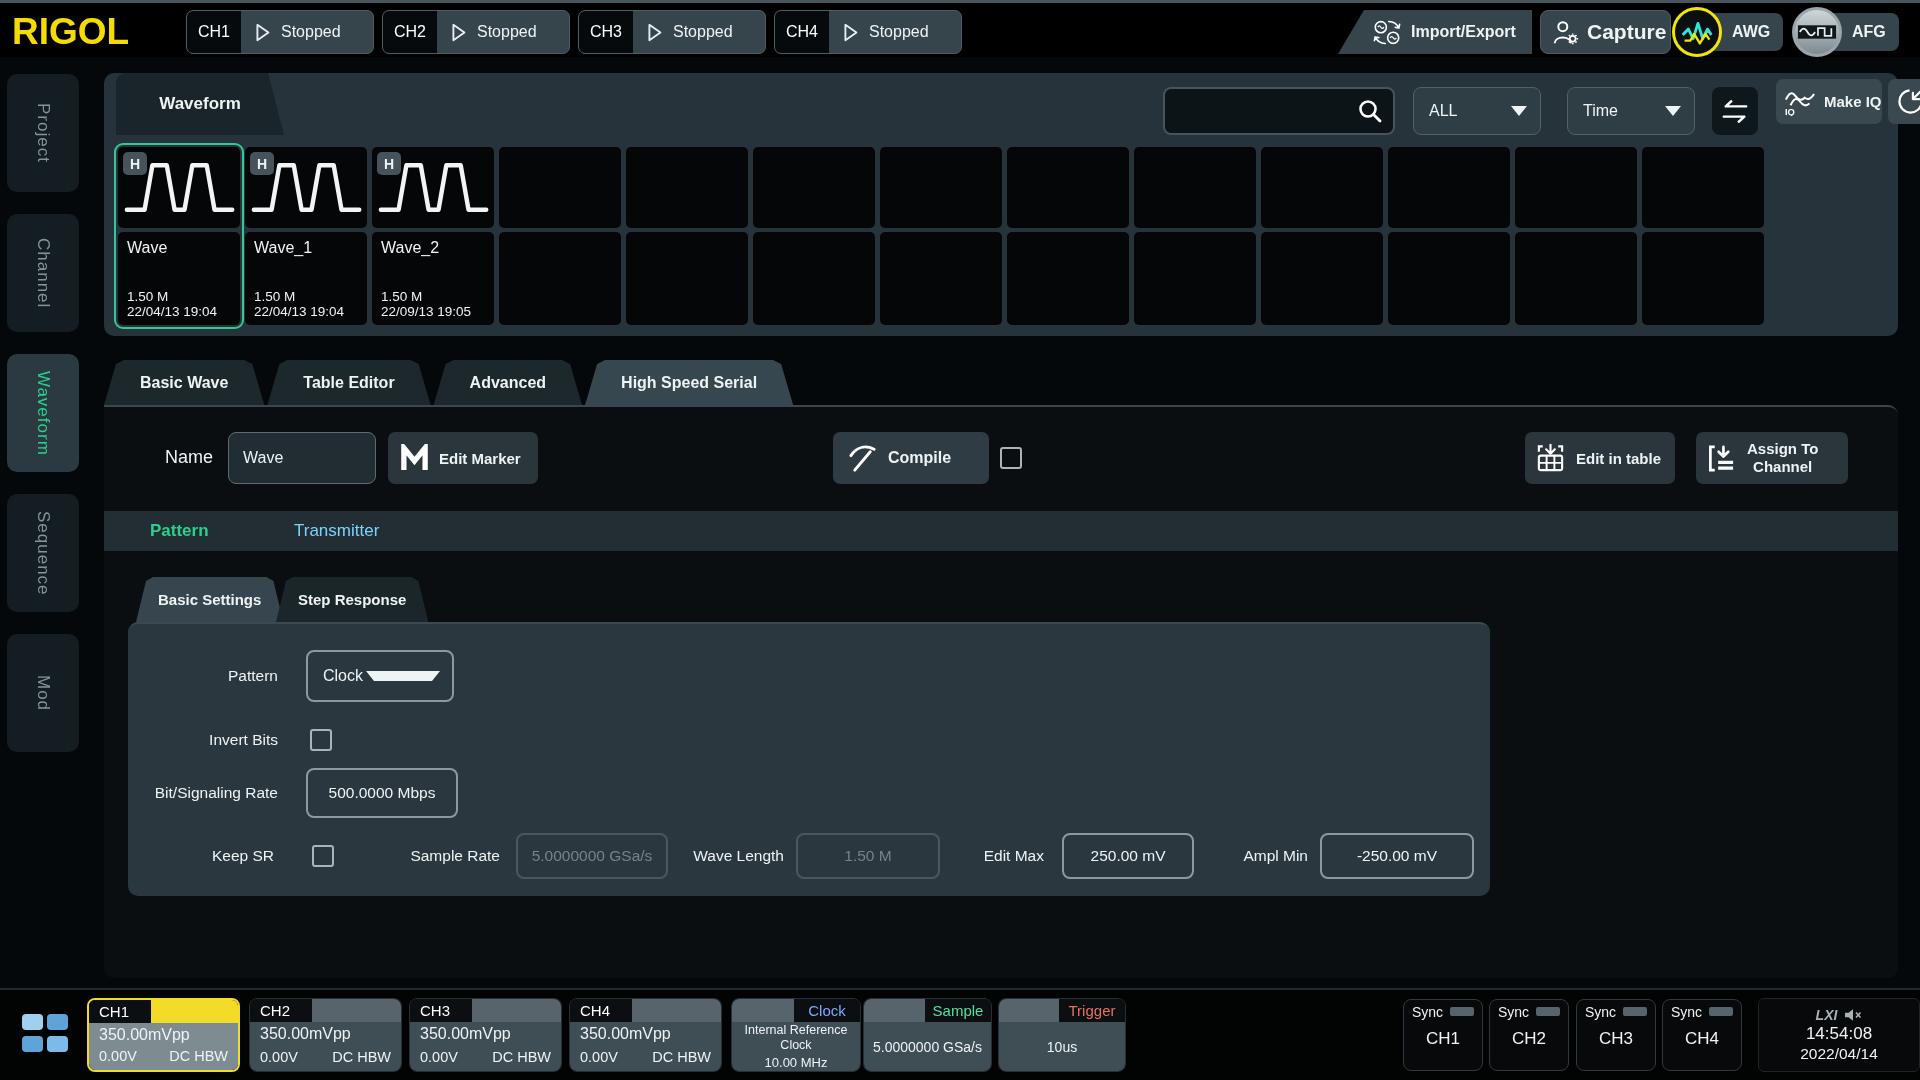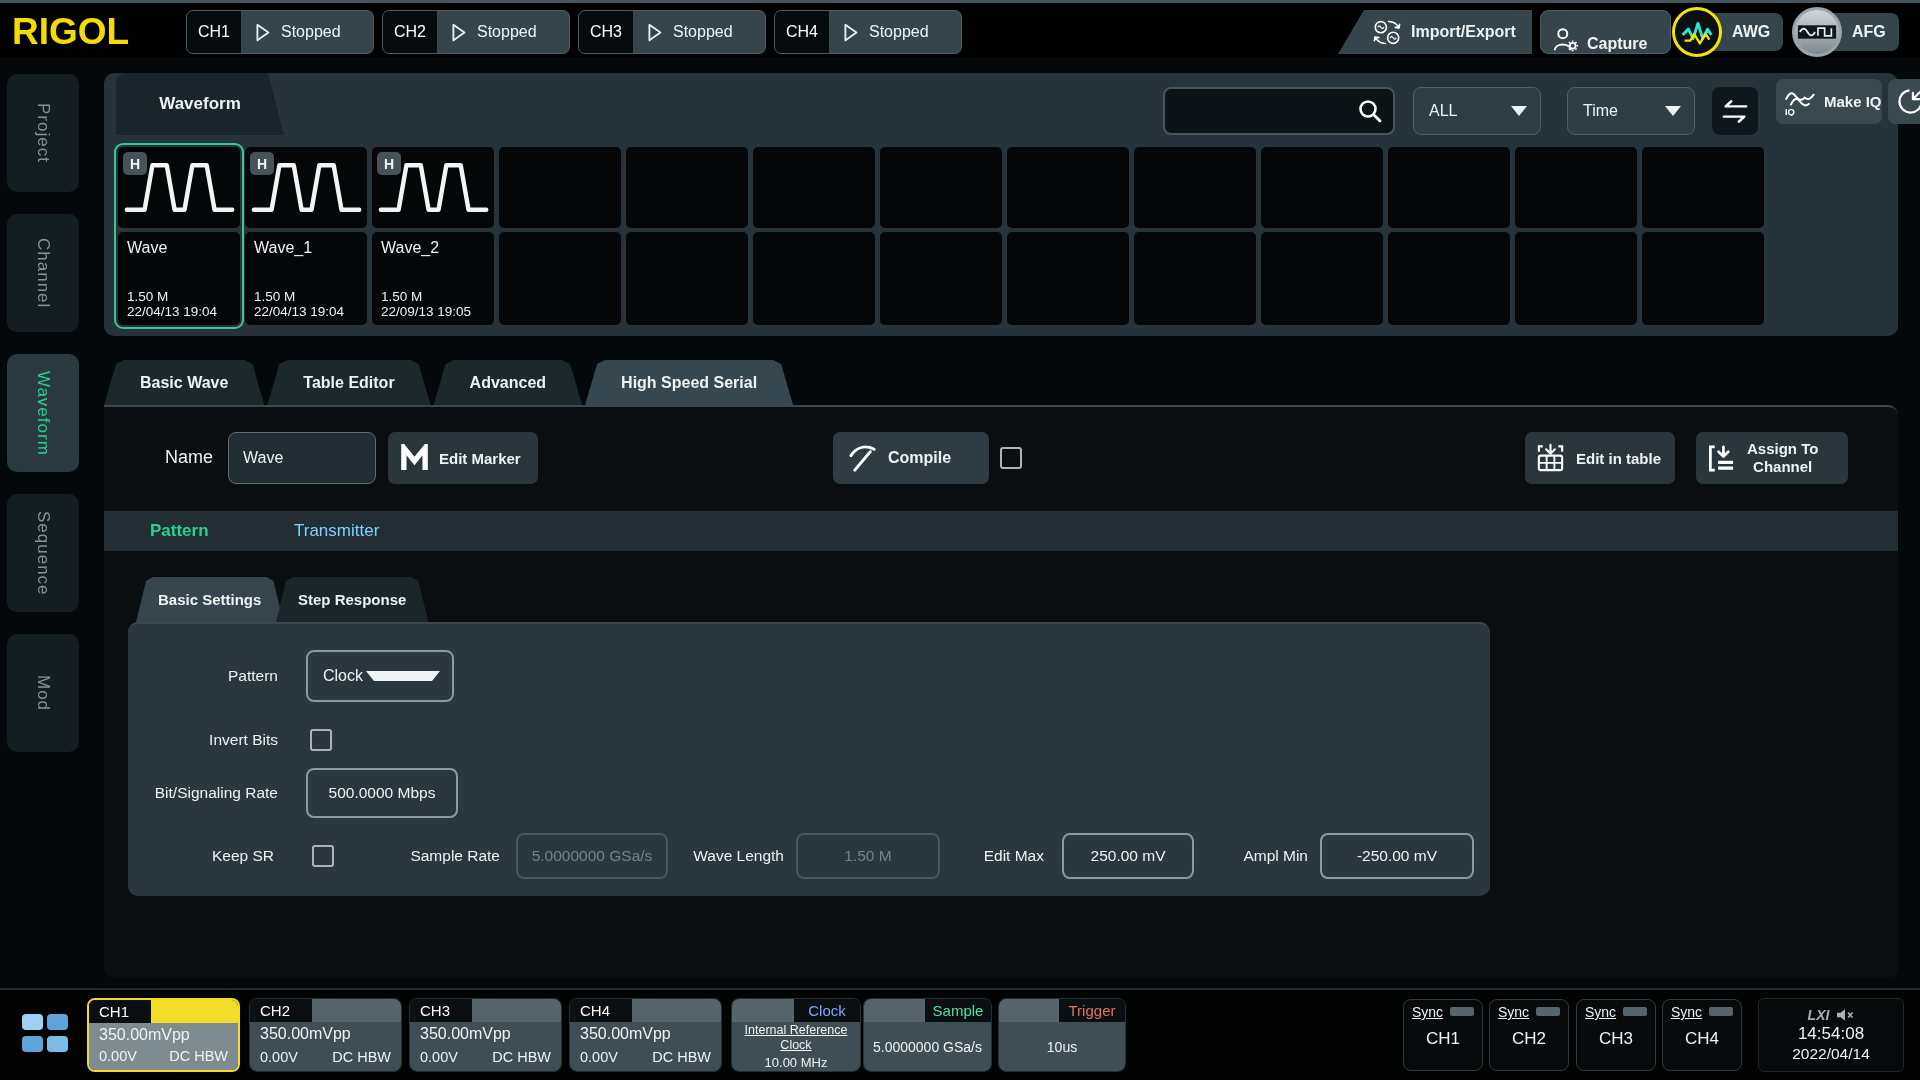--- a/index.html
+++ b/index.html
@@ -12,21 +12,21 @@
   svg { display:block; }
   .ic { flex:none; }
 
   
   .topbar { position:absolute; left:0; top:0; width:1920px; height:57px; background:#000; border-top:3px solid #49555c;padding-left:6px; }
   .brand { position:absolute; left:12px; top:8px; font-size:37px; font-weight:900; letter-spacing:0px; color:#f5dc00; }
   .tb-ch { position:absolute; top:7px; height:44px; width:188px; background:#36454c; border:1px solid #4e5c63; border-radius:7px; display:flex; overflow:hidden; }
   .tb-ch-name { width:54px; background:#070a0c; color:#fff; font-size:16px; display:flex; align-items:center; justify-content:center; }
   .tb-ch-status { flex:1; display:flex; align-items:center; gap:10px; padding-left:13px; font-size:16px; }
   .ie-btn { position:absolute; left:1338px; top:7px; width:194px; height:44px; background:#36454c; clip-path:polygon(26px 0,100% 0,100% 100%,0 100%); display:flex; align-items:center; gap:9px; padding-left:34px; font-size:16px; font-weight:bold; }
-  .cap-btn { position:absolute; left:1540px; top:7px; width:131px; height:44px; background:#36454c; border:1px solid #4e5c63; border-radius:8px; display:flex; align-items:flex-end; gap:8px; padding-left:11px; font-size:16px; font-weight:bold; }
+  .cap-btn { position:absolute; left:1540px; top:7px; width:131px; height:44px; background:#36454c; border:1px solid #4e5c63; border-radius:8px; display:flex; align-items:center; gap:8px; padding-left:11px; font-size:21px; font-weight:bold; }
   .gen-wrap { position:absolute; top:4px; width:126px; height:50px; }
   .gen-label { position:absolute; left:36px; top:6px; height:38px; border-radius:8px; background:#36454c; display:flex; align-items:center; padding:0 13px 0 24px; font-size:16px; font-weight:bold; }
   .gen-circle { position:absolute; left:0; top:0; width:50px; height:50px; border-radius:50%; display:flex; align-items:center; justify-content:center; z-index:2; }
   .awg-circle { background:#0b0f11; border:3px solid #f2e40a; }
   .afg-circle { background:linear-gradient(180deg,#cfd6da,#7f8b91); border:3px solid #9aa5ab; }
 
   
   .sidebar { position:absolute; left:0; top:57px; width:86px; height:931px; }
   .side-item { position:absolute; left:7px; width:72px; height:118px; background:#131d22; border-radius:10px; display:flex; align-items:center; justify-content:center; cursor:default; }
   .side-item span { writing-mode:vertical-rl; font-size:17px; letter-spacing:1px; color:#84949b; }
@@ -108,31 +108,31 @@
   .sb-body { flex:1; background:#3f4d54; padding:3px 10px 6px; display:flex; flex-direction:column; justify-content:space-between; }
   .sb-vpp { font-size:16px; }
   .sb-row { display:flex; justify-content:space-between; font-size:14.5px; }
   .sb-card.active { border:2px solid #f3dc28; }
   .sb-card.active .sb-fill { background:#f3dc28; }
   .sb-card.active .sb-body { background:#7e8b91; }
 
   .sb-card2 { position:absolute; top:8px; height:74px; border-radius:8px; overflow:hidden; display:flex; flex-direction:column; border:1px solid #262f35; }
   .sb-tab2 { width:66px; background:#0b0f12; font-size:15px; display:flex; align-items:center; justify-content:center; flex:none; }
   .sb-body2 { flex:1; background:#3f4d54; display:flex; flex-direction:column; align-items:center; justify-content:center; }
-  .clk-src { font-size:12.5px; line-height:1.18; text-align:center;text-decoration:underline; }
+  .clk-src { font-size:12.5px; line-height:1.18; text-align:center; }
   .clk-frq { font-size:13px; margin-top:3px; }
   .sb-val { font-size:14px; }
 
   .sync-card { position:absolute; top:9px; width:80px; height:72px; background:#07090b; border:1px solid #2f3a40; border-radius:8px; padding:4px 8px; }
-  .sync-head { display:flex;text-decoration:underline; }
+  .sync-head { display:flex; }
   .sync-head span { font-size:14px; }
   .notch { flex:1; height:9px; background:#57646b; border-radius:2px; margin:3px 0 0 7px; }
   .sync-ch { text-align:center; font-size:17px; margin-top:9px; }
 
-  .info-card { position:absolute; left:1758px; top:8px; width:146px; height:74px; background:#07090b; border:1px solid #1d2529; border-radius:6px; display:flex; flex-direction:column; align-items:center; justify-content:center; gap:1px; }
+  .info-card { position:absolute; left:1758px; top:8px; width:162px; height:74px; background:#07090b; border:1px solid #1d2529; border-radius:6px; display:flex; flex-direction:column; align-items:center; justify-content:center; gap:1px; }
   .lxi-row { display:flex; align-items:center; gap:7px; font-size:14px; font-weight:bold; font-style:italic; color:#a7b1b6; }
   .sys-time { font-size:17px; }
   .sys-date { font-size:15.5px; }
 </style>
 </head>
 <body>
 
 <svg width="0" height="0" style="position:absolute">
   <defs>
     <symbol id="i-play" viewBox="0 0 20 22">

